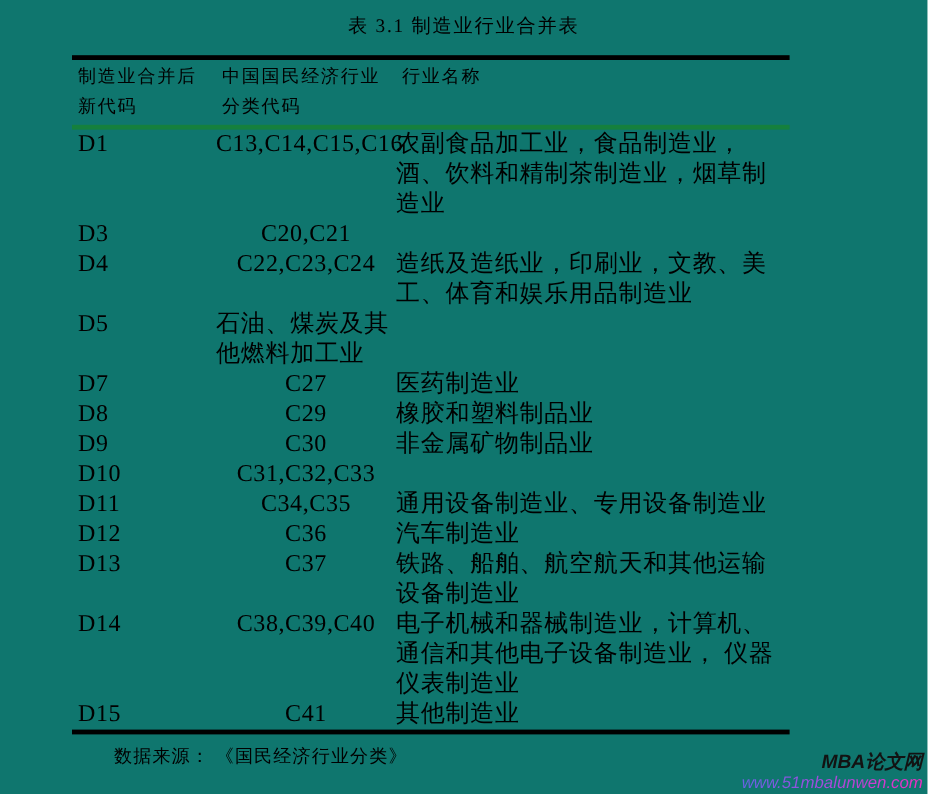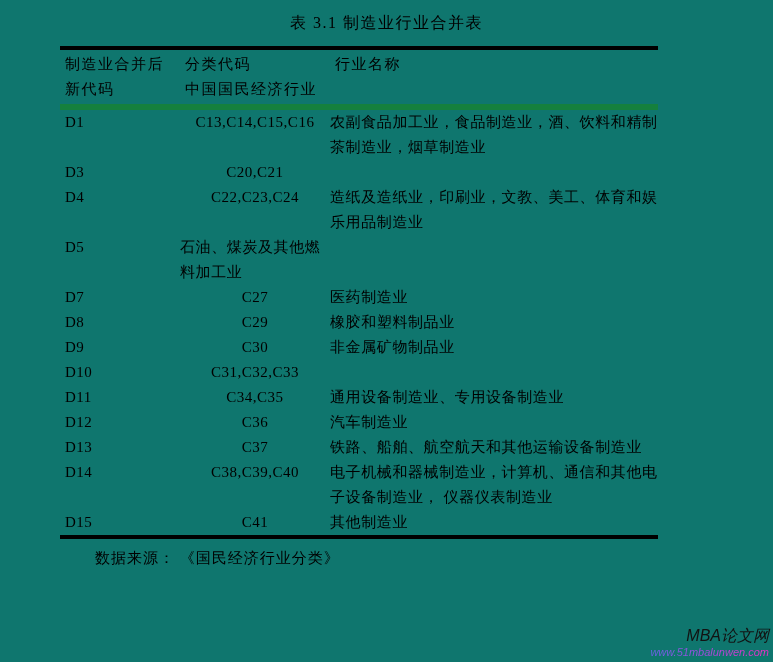--- a/index.html
+++ b/index.html
@@ -22,54 +22,54 @@
   }
   .tablebox {
     margin: 12px 0 0 60px;
     width: 598px;
     border-top: 4px solid #000;
     border-bottom: 4px solid #000;
   }
   .thead {
     display: grid;
     grid-template-columns: 120px 150px 328px;
-    border-bottom: 6px solid #15803d;
+    border-bottom: 4px solid #15803d;
     padding: 2px 0 2px 0;
   }
   .hcell { font-size: 15px; line-height: 25px; letter-spacing: 1.5px; padding-left: 5px; }
   .trow {
     display: grid;
     grid-template-columns: 120px 150px 328px;
   }
-  .cell { font-size: 15px; line-height: 25px; }
+  .cell { font-size: 20px; line-height: 25px; }
   .cell.code { padding-left: 5px; letter-spacing: 0.5px; }
   .cell.cls  { letter-spacing: 0.5px; text-align: center; }
   .cell.name { letter-spacing: 0.6px; }
   .source {
     margin: 8px 0 0 95px;
     font-size: 15px;
     line-height: 22px;
     letter-spacing: 1px;
   }
   .watermark {
     position: absolute;
     right: 4px;
     bottom: 3px;
     text-align: right;
     font-family: "Liberation Sans", "DejaVu Sans", sans-serif;
   }
   .wm-brand {
     font-size: 16px;
-    font-weight: normal;
+    font-weight: bold;
     font-style: italic;
     color: #121212;
     line-height: 19px;
   }
   .wm-url {
-    font-size: 11px;
+    font-size: 14px;
     font-style: italic;
     line-height: 14px;
     background: linear-gradient(90deg, #6a62e6 0%, #a24cdd 45%, #ee2fc4 100%);
     -webkit-background-clip: text;
     background-clip: text;
     color: transparent;
     text-align: right;
   }
 </style>
 </head>
@@ -79,22 +79,22 @@
 
   <div class="caption">表 3.1 制造业行业合并表</div>
 
   <div class="tablebox">
     <div class="thead">
       <div class="hcell">
         <div>制造业合并后</div>
         <div>新代码</div>
       </div>
       <div class="hcell">
+        <div>中国国民经济行业</div>
         <div>分类代码</div>
-        <div>中国国民经济行业</div>
       </div>
       <div class="hcell">
         <div>行业名称</div>
       </div>
     </div>
     <div class="tbody" id="tbody">
     <div class="trow">
       <div class="cell code">D1</div>
       <div class="cell cls">C13,C14,C15,C16</div>
       <div class="cell name">农副食品加工业，食品制造业，酒、饮料和精制茶制造业，烟草制造业</div>

